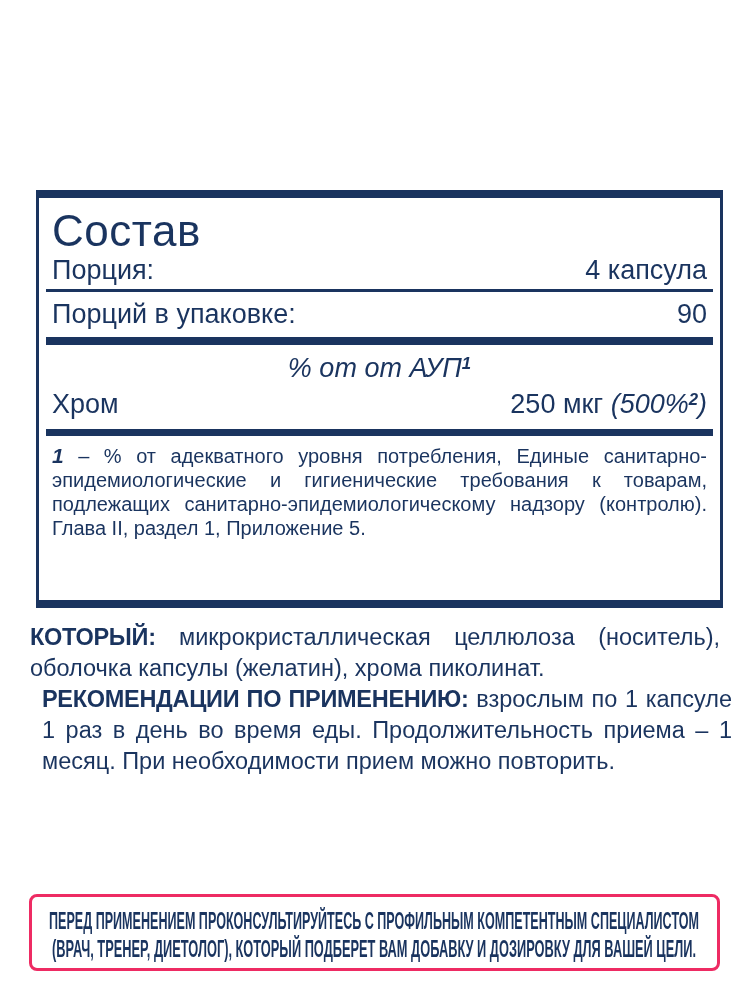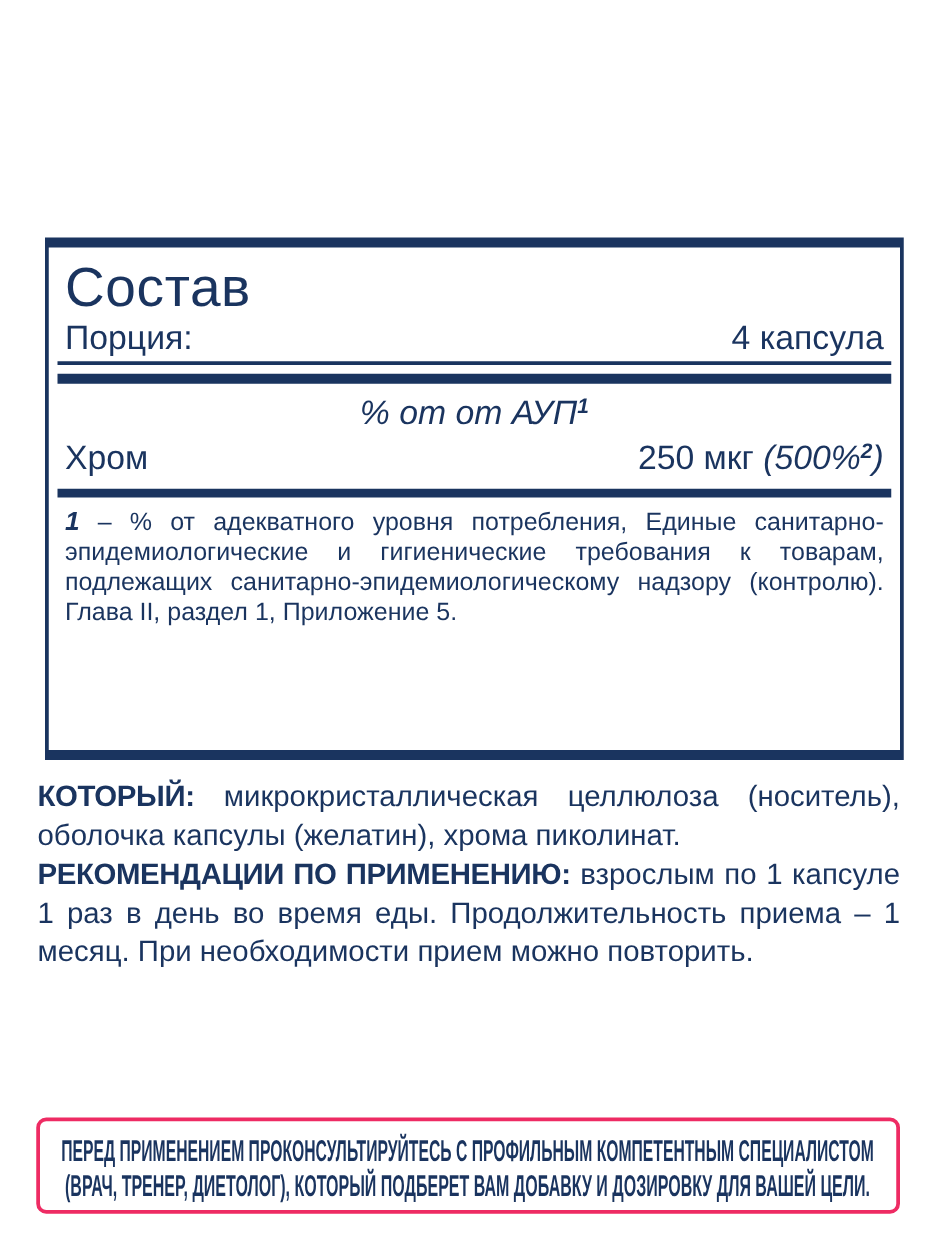--- a/index.html
+++ b/index.html
@@ -87,21 +87,21 @@
     position: absolute;
     left: 30px;
     width: 690px;
     margin: 0;
     font-size: 23.5px;
     line-height: 31px;
     text-align: justify;
   }
   .para b { letter-spacing: -0.3px; }
   .composition { top: 622px; }
-  .recommendations { top: 684px; }
+  .recommendations { top: 684px; margin-left: 12px; }
 
   
   .warning-box {
     position: absolute;
     left: 29px;
     top: 894px;
     width: 691px;
     height: 77px;
     box-sizing: border-box;
     border: 3px solid #ee2b63;
@@ -127,20 +127,24 @@
 
     <h1 class="facts-title">Состав</h1>
 
     <div class="facts-row row-serving">
       <span>Порция:</span>
       <span>4 капсула</span>
     </div>
 
     <div class="rule rule-thin"></div>
 
+    <div class="facts-row row-servings-pack">
+      <span>Порций в упаковке:</span>
+      <span>90</span>
+    </div>
 
     <div class="rule rule-thick"></div>
 
     <div class="percent-line"><i>% от от АУП</i><sup class="fn-sup">1</sup></div>
 
     <div class="facts-row nutrient-row">
       <span>Хром</span>
       <span><span>250 мкг</span> <i>(500%</i><sup class="fn-sup">2</sup><i>)</i></span>
     </div>
 

